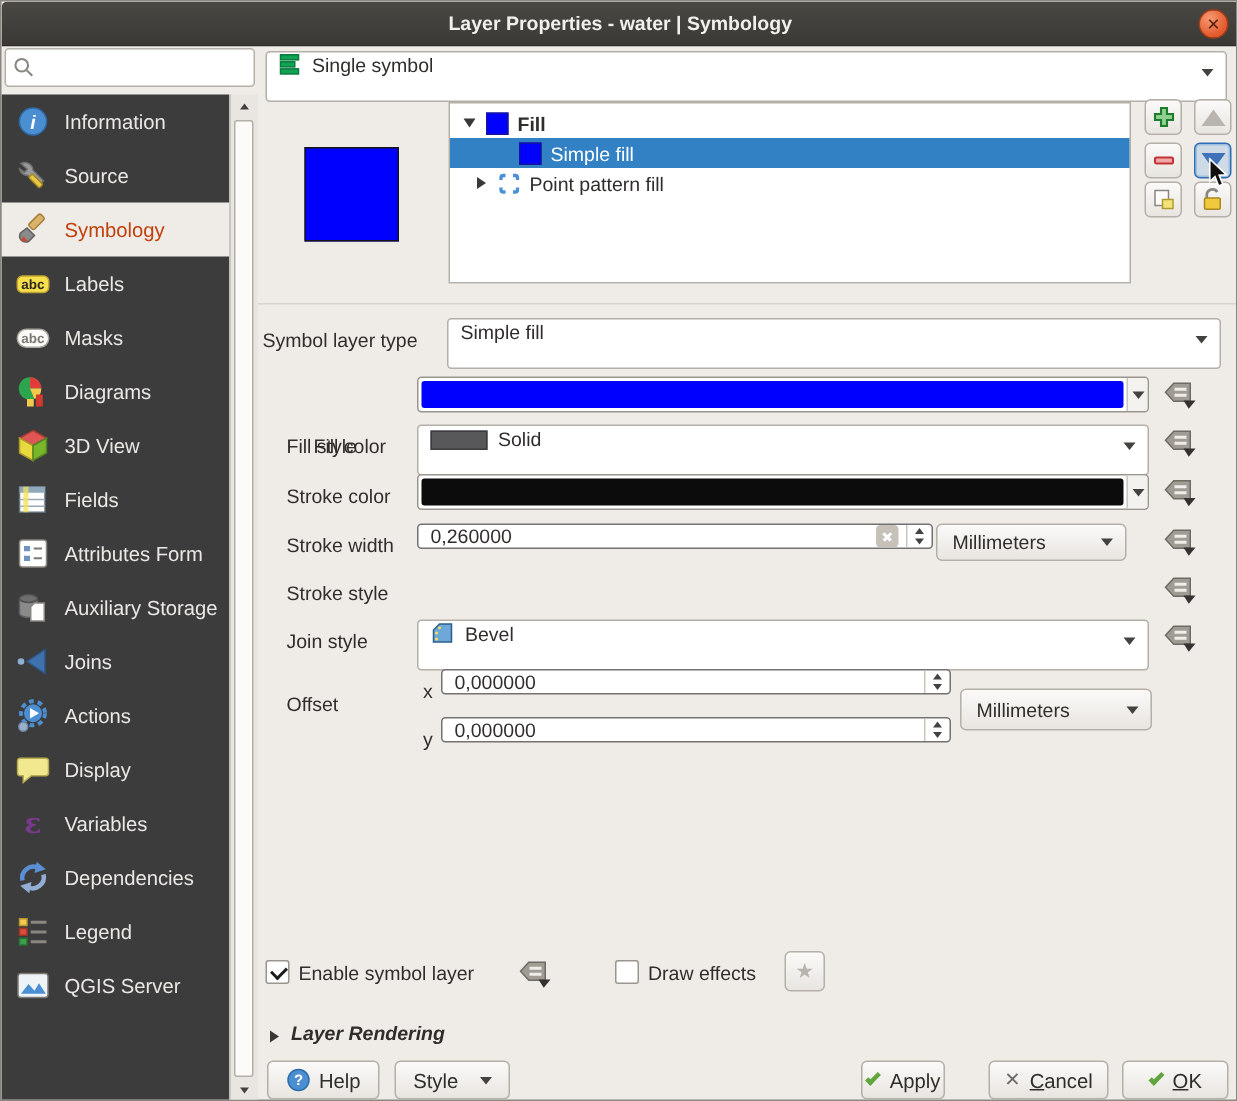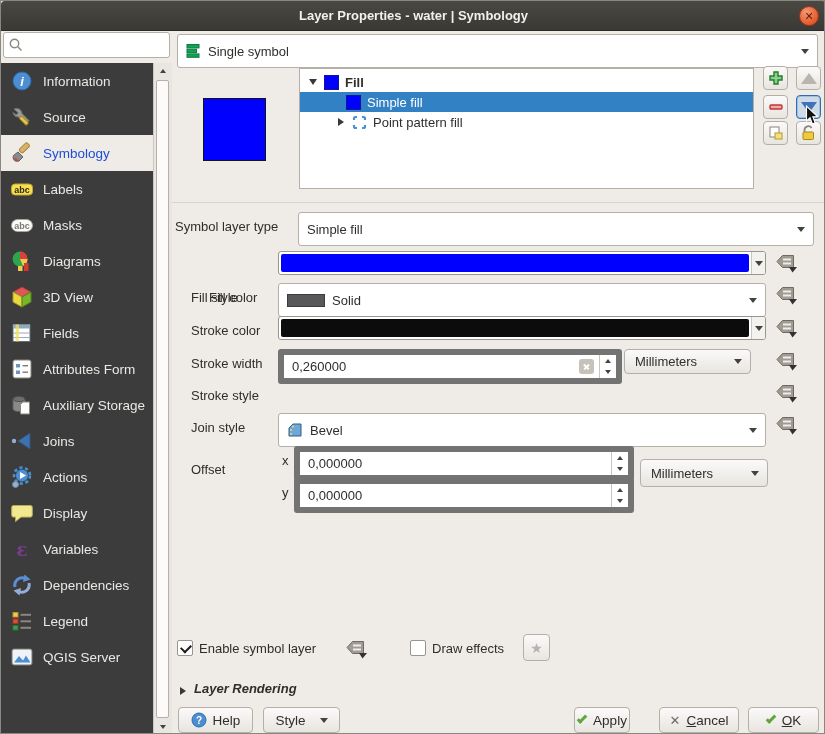--- a/index.html
+++ b/index.html
@@ -14,34 +14,34 @@
     display:flex; align-items:center; justify-content:center; border-radius:4px 4px 0 0; }
   .titlebar .title { color:#f2f0ed; font-weight:bold; font-size:13px; }
   .closebtn { position:absolute; right:7px; top:5px; width:20px; height:20px; border-radius:50%;
     background:radial-gradient(circle at 35% 30%, #f69a72, #e4582c 70%); border:1px solid #9c3a1a;
     color:#59200b; font-size:11px; font-weight:bold; display:flex; align-items:center; justify-content:center; cursor:default; }
 
   
   .searchbox { position:absolute; left:2px; top:31px; width:167px; height:26px; background:#fff;
     border:1px solid #b4afa7; border-radius:3px; display:flex; align-items:center; padding:0 4px; }
   .searchbox input { border:none; outline:none; flex:1; min-width:0; font:inherit; background:transparent; }
-  .combo { background:#fff; border:1px solid #b4afa7; border-radius:3px; display:flex; align-items:center; padding:16px 8px; gap:7px; }
+  .combo { background:#fff; border:1px solid #b4afa7; border-radius:3px; display:flex; align-items:flex-end; padding:16px 8px; gap:7px; }
   .combo .lab { white-space:nowrap; overflow:hidden; }
 
   
   .arr-dn { width:0; height:0; border-left:4px solid transparent; border-right:4px solid transparent; border-top:5px solid #44423e; margin-left:auto; }
   .arr-up-s { width:0; height:0; border-left:3px solid transparent; border-right:3px solid transparent; border-bottom:4px solid #44423e; }
   .arr-dn-s { width:0; height:0; border-left:3px solid transparent; border-right:3px solid transparent; border-top:4px solid #44423e; }
   .caret-down { width:0; height:0; border-left:4px solid transparent; border-right:4px solid transparent; border-top:6px solid #3a3835; }
   .caret-right { width:0; height:0; border-top:4px solid transparent; border-bottom:4px solid transparent; border-left:6px solid #3a3835; }
 
   
   .sidebar { position:absolute; left:0; top:62px; width:152px; height:672px; background:#3c3c3c; overflow:hidden; }
   .sbitem { height:36px; display:flex; align-items:center; gap:9px; padding-left:9px; color:#eae8e4; cursor:default; }
-  .sbitem.active { background:#efebe7; color:#1d4ed8;text-align:right; }
+  .sbitem.active { background:#efebe7; color:#c2410c;text-align:right; }
   .sbitem svg { flex:0 0 24px; }
   .sblabel { white-space:nowrap; font-size:13.5px; }
 
   
   .vscroll { position:absolute; left:152px; top:62px; width:19px; height:672px; background:#e9e6e1; border-left:1px solid #c9c5bf; }
   .vsbtn { position:absolute; left:0; width:18px; height:16px; display:flex; align-items:center; justify-content:center; }
   .vthumb { position:absolute; left:2px; right:3px; top:17px; bottom:17px; background:#fcfbfa; border:1px solid #b4afa7; border-radius:2px; }
 
   
   .main { position:absolute; left:171px; top:62px; width:654px; height:672px; }
@@ -65,21 +65,21 @@
   .flabel { position:absolute; white-space:nowrap; }
   .combo-row { position:absolute; height:25px; }
   .swatch { width:38px; height:13px; background:#58585a; border:1px solid #3c3c3e; }
   .lineswatch { width:30px; height:2px; background:#121212; }
 
   .colorbtn { position:absolute; height:24px; border:1px solid #9a958d; border-radius:3px; background:#fff; display:flex; overflow:hidden; }
   .colorbar { flex:1; margin:2px; border-radius:2px; }
   .colorarrow { width:14px; display:flex; align-items:center; justify-content:center; border-left:1px solid #c9c5bf; background:#f4f2ef; }
   .colorarrow .arr-dn { margin:0; }
 
-  .spinbox { position:absolute; height:35px; background:#fff; border:6px solid #737373; border-radius:3px; display:flex; align-items:center; }
+  .spinbox { position:absolute; height:17px; background:#fff; border:1px solid #737373; border-radius:3px; display:flex; align-items:center; }
   .spinbox .val { flex:1; padding-left:8px; }
   .clrico { width:15px; height:15px; border-radius:3px; background:#c6c2ba; position:relative; margin-right:5px; flex:0 0 15px; }
   .clrico::before,.clrico::after { content:""; position:absolute; left:4px; top:7px; width:7px; height:1.6px; background:#fff; }
   .clrico::before { transform:rotate(45deg); } .clrico::after { transform:rotate(-45deg); }
   .spin { width:17px; align-self:stretch; border-left:1px solid #c9c5bf; display:flex; flex-direction:column; }
   .spin div { flex:1; display:flex; align-items:center; justify-content:center; }
 
   .btn { background:linear-gradient(#fbfaf9,#e8e5e0); border:1px solid #b4afa7; border-radius:4px;
     display:flex; align-items:center; justify-content:center; gap:6px; }
   .unitcombo { position:absolute; height:25px; padding:0 8px 0 10px; justify-content:flex-start; }
@@ -286,21 +286,21 @@
         <span class="t-caret">
             <span class="caret-down"></span>
           </span>
         <span class="sqicon" style="background: rgb(0, 0, 255);"></span>
         <b>Fill</b>
       </div>
       <div class="trow selected" style="padding-left:46px;">
         <span class="sqicon" style="background: rgb(0, 0, 255);"></span>
         <span>Simple fill</span>
       </div>
-      <div class="trow" style="padding-left:36px;">
+      <div class="trow" style="padding-left:16px;">
         <span class="t-caret">
             <span class="caret-right"></span>
           </span>
         <svg width="15" height="15" viewBox="0 0 15 15">
           <g stroke="#4a90d9" stroke-width="2.2" fill="none">
             <path d="M2 5 V3.5 Q2 2 3.5 2 H5"></path>
               <path d="M10 2 h1.5 Q13 2 13 3.5 V5"></path>
             <path d="M13 10 v1.5 Q13 13 11.5 13 H10"></path>
               <path d="M5 13 H3.5 Q2 13 2 11.5 V10"></path>
           </g>

